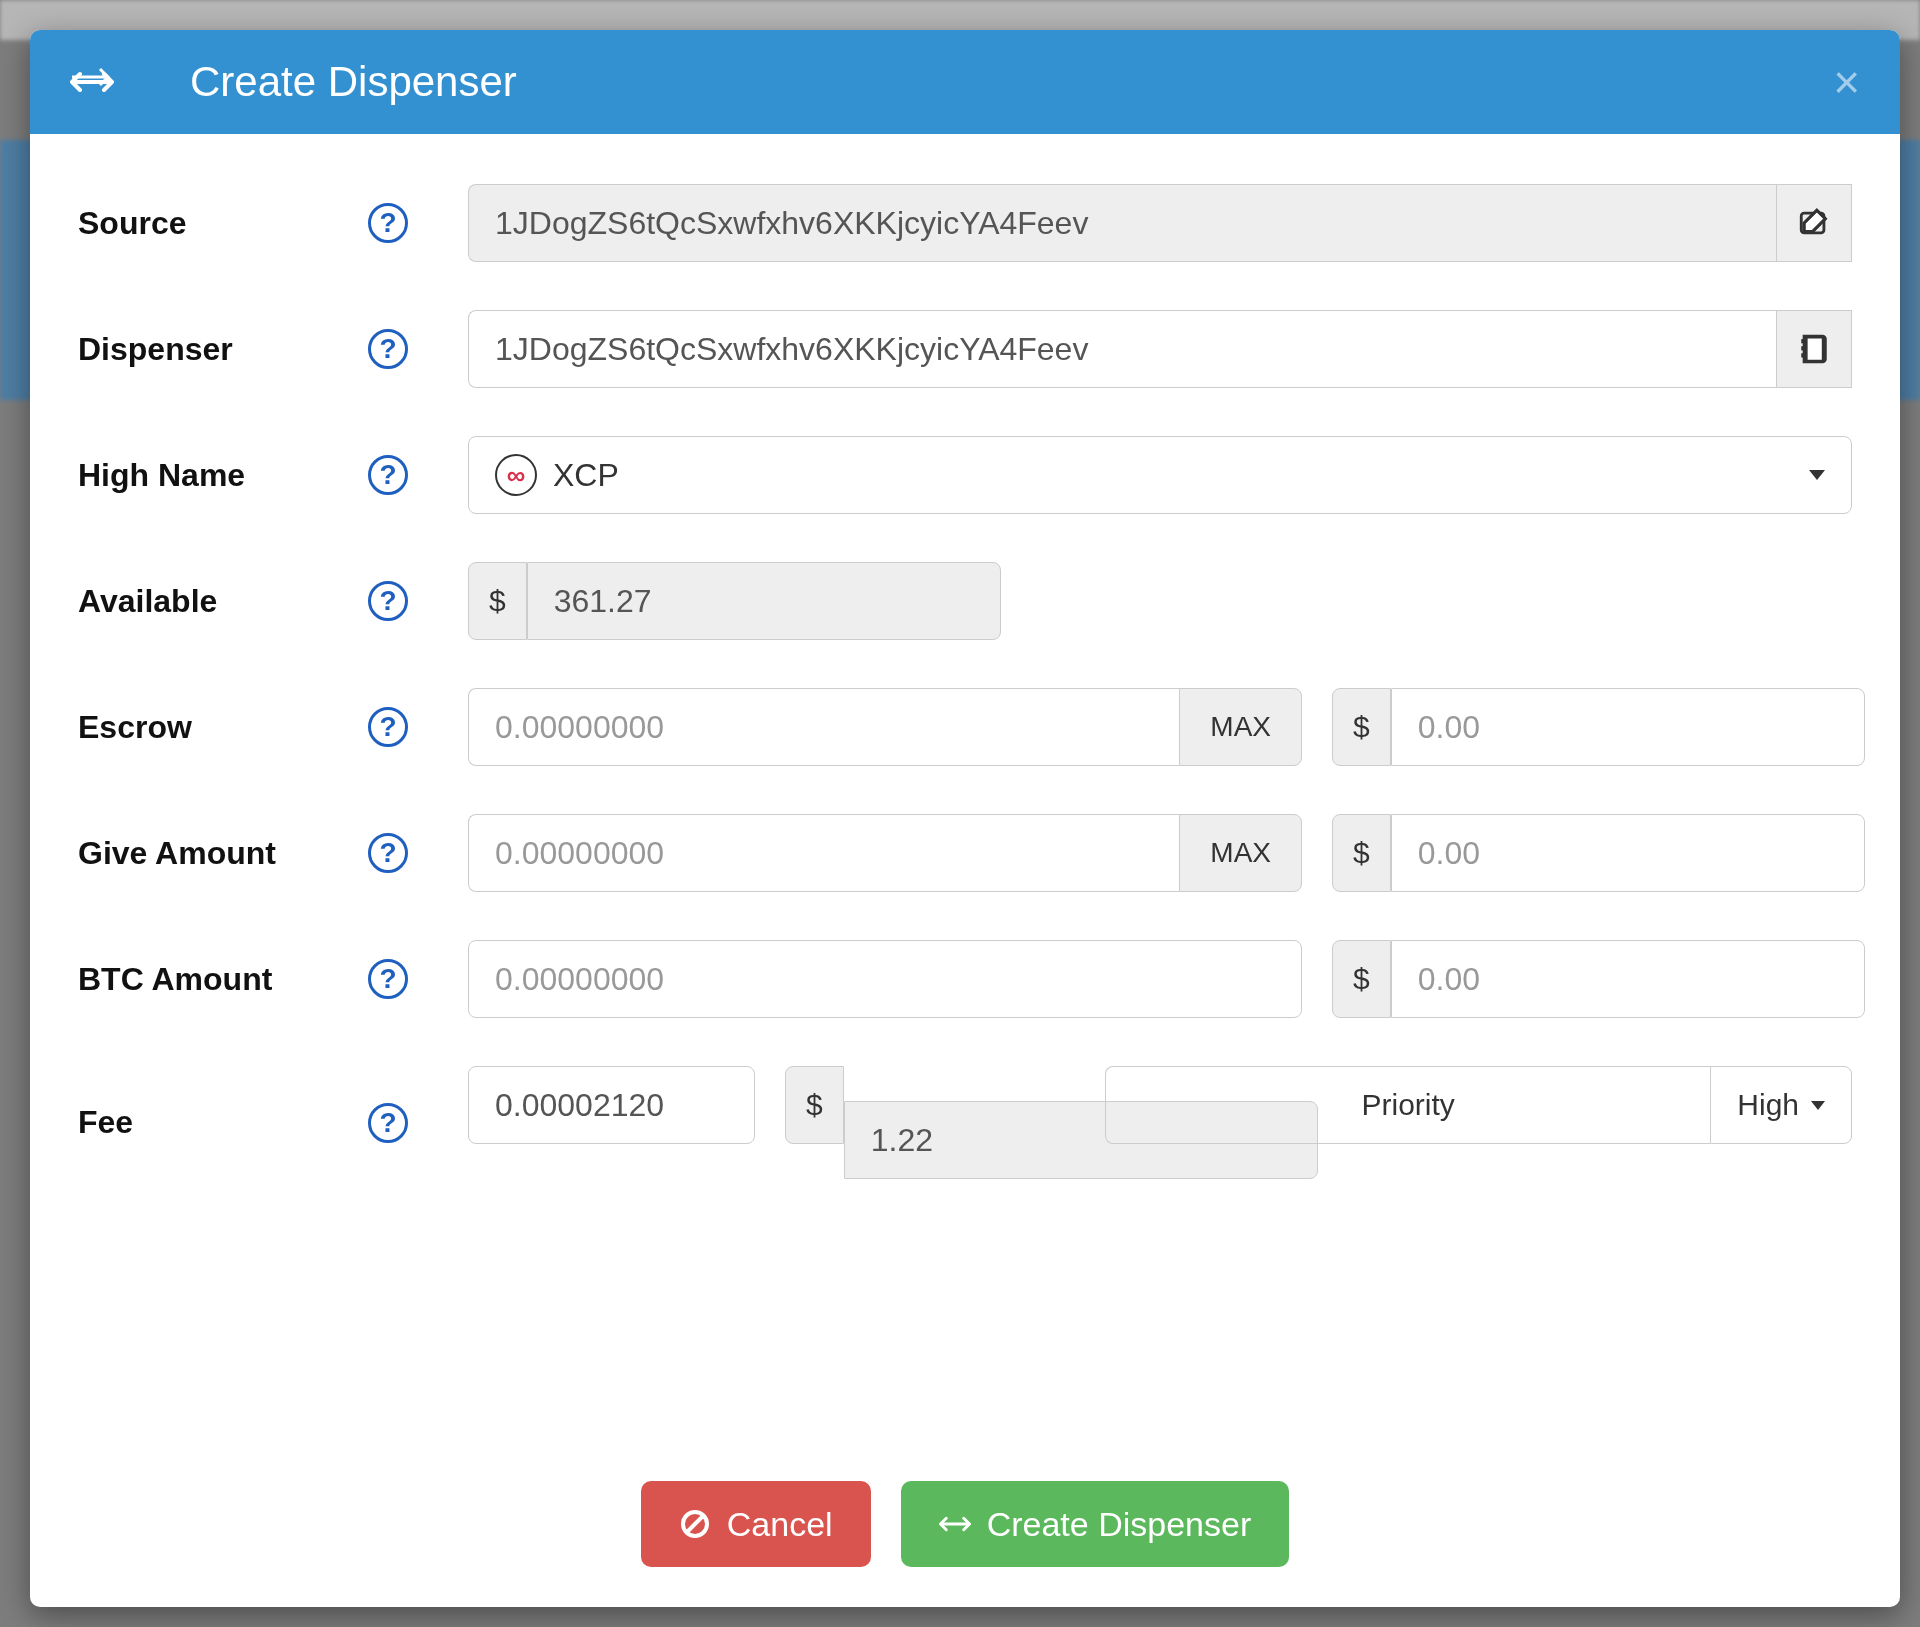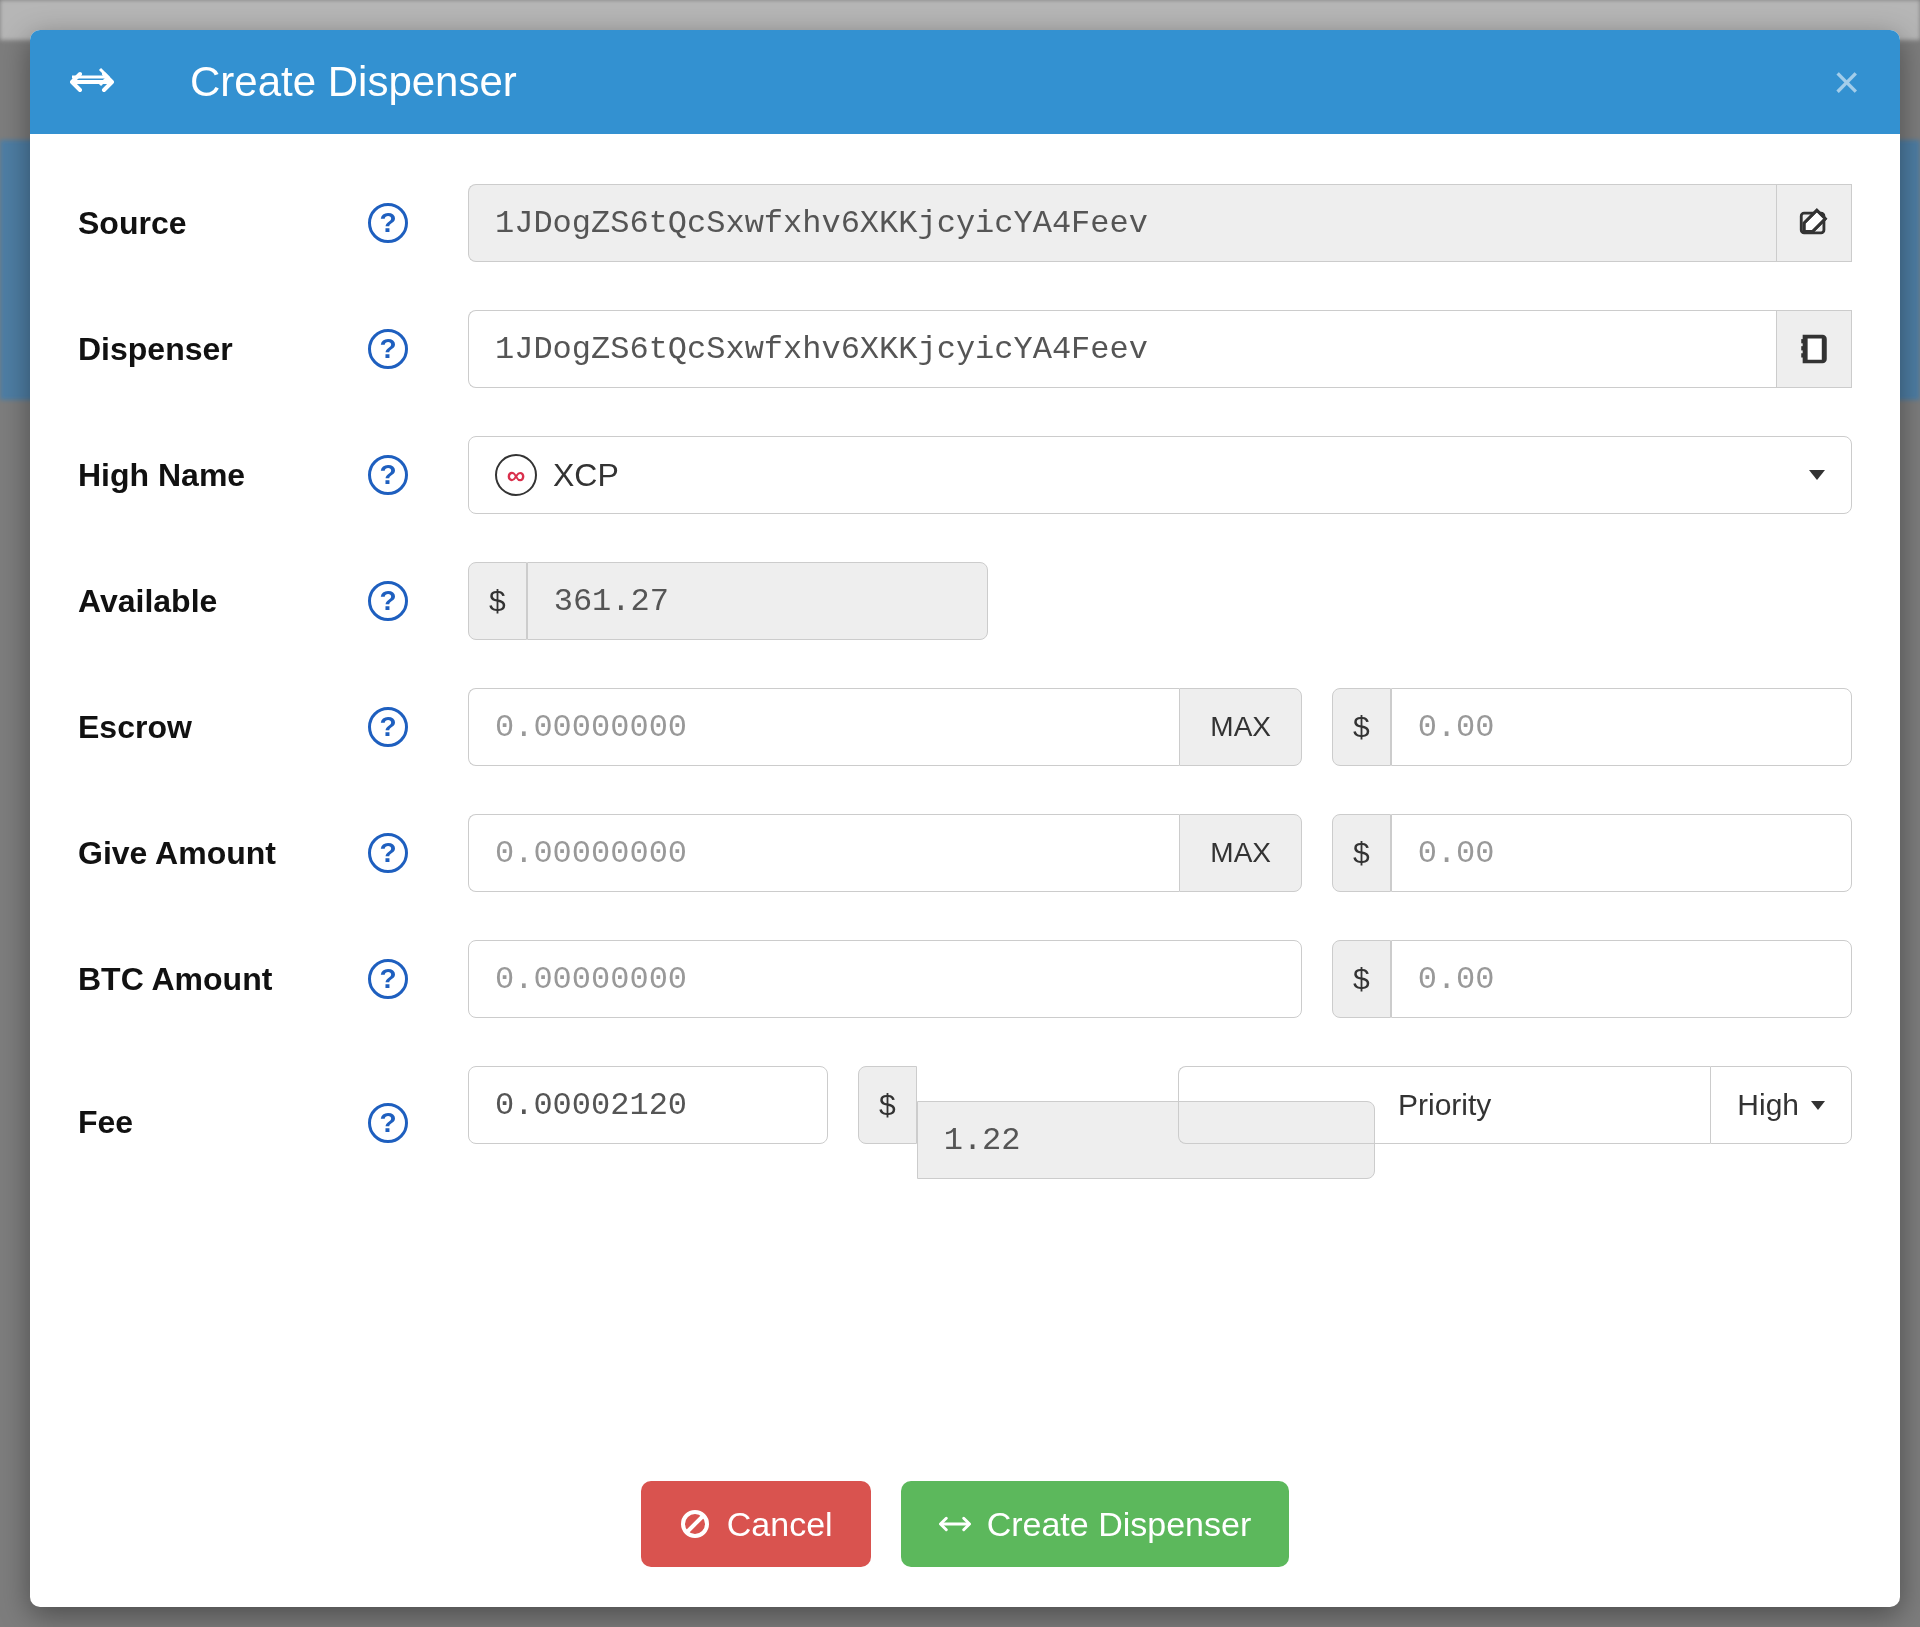--- a/index.html
+++ b/index.html
@@ -112,21 +112,20 @@
   }
   .form-control {
     height: 78px;
     border: 1px solid #ccc;
     border-radius: 8px;
     padding: 0 26px;
     font-size: 32px;
     color: #555;
     background: #fff;
     outline: none;
-    font-family: Liberation Mono, monospace;
   }
   .form-control.readonly {
     background: #eeeeee;
     color: #555;
   }
   .form-control::placeholder { color: #999; }
   .grp-left { border-top-right-radius: 0; border-bottom-right-radius: 0; border-right: none; }
   .grp-right{ border-top-left-radius: 0; border-bottom-left-radius: 0; }
   .addon {
     background: #eeeeee;
@@ -393,21 +392,21 @@
           </div>
         </div>
       </div>
 
       <div class="form-row" style="margin-bottom:30px;">
         <div class="label-col">Fee</div>
         <div class="help-col">
             <div class="help-icon">?</div>
           </div>
         <div class="field-col">
-          <input class="form-control" style="width: 360px;" value="0.00002120">
+          <input class="form-control" style="width: 287px;" value="0.00002120">
           <div class="input-group" style="width:290px;">
             <div class="addon grp-left" style="border-radius:8px 0 0 8px;">$</div>
             <input class="form-control readonly grp-right" style="flex: 1 1 0%; margin-top: 35px;" readonly="" value="1.22">
           </div>
           <div class="priority-group">
             <div class="priority-label">Priority</div>
             <div class="priority-value">
               <span>High</span>
               <span class="caret-sm"></span>
             </div>

